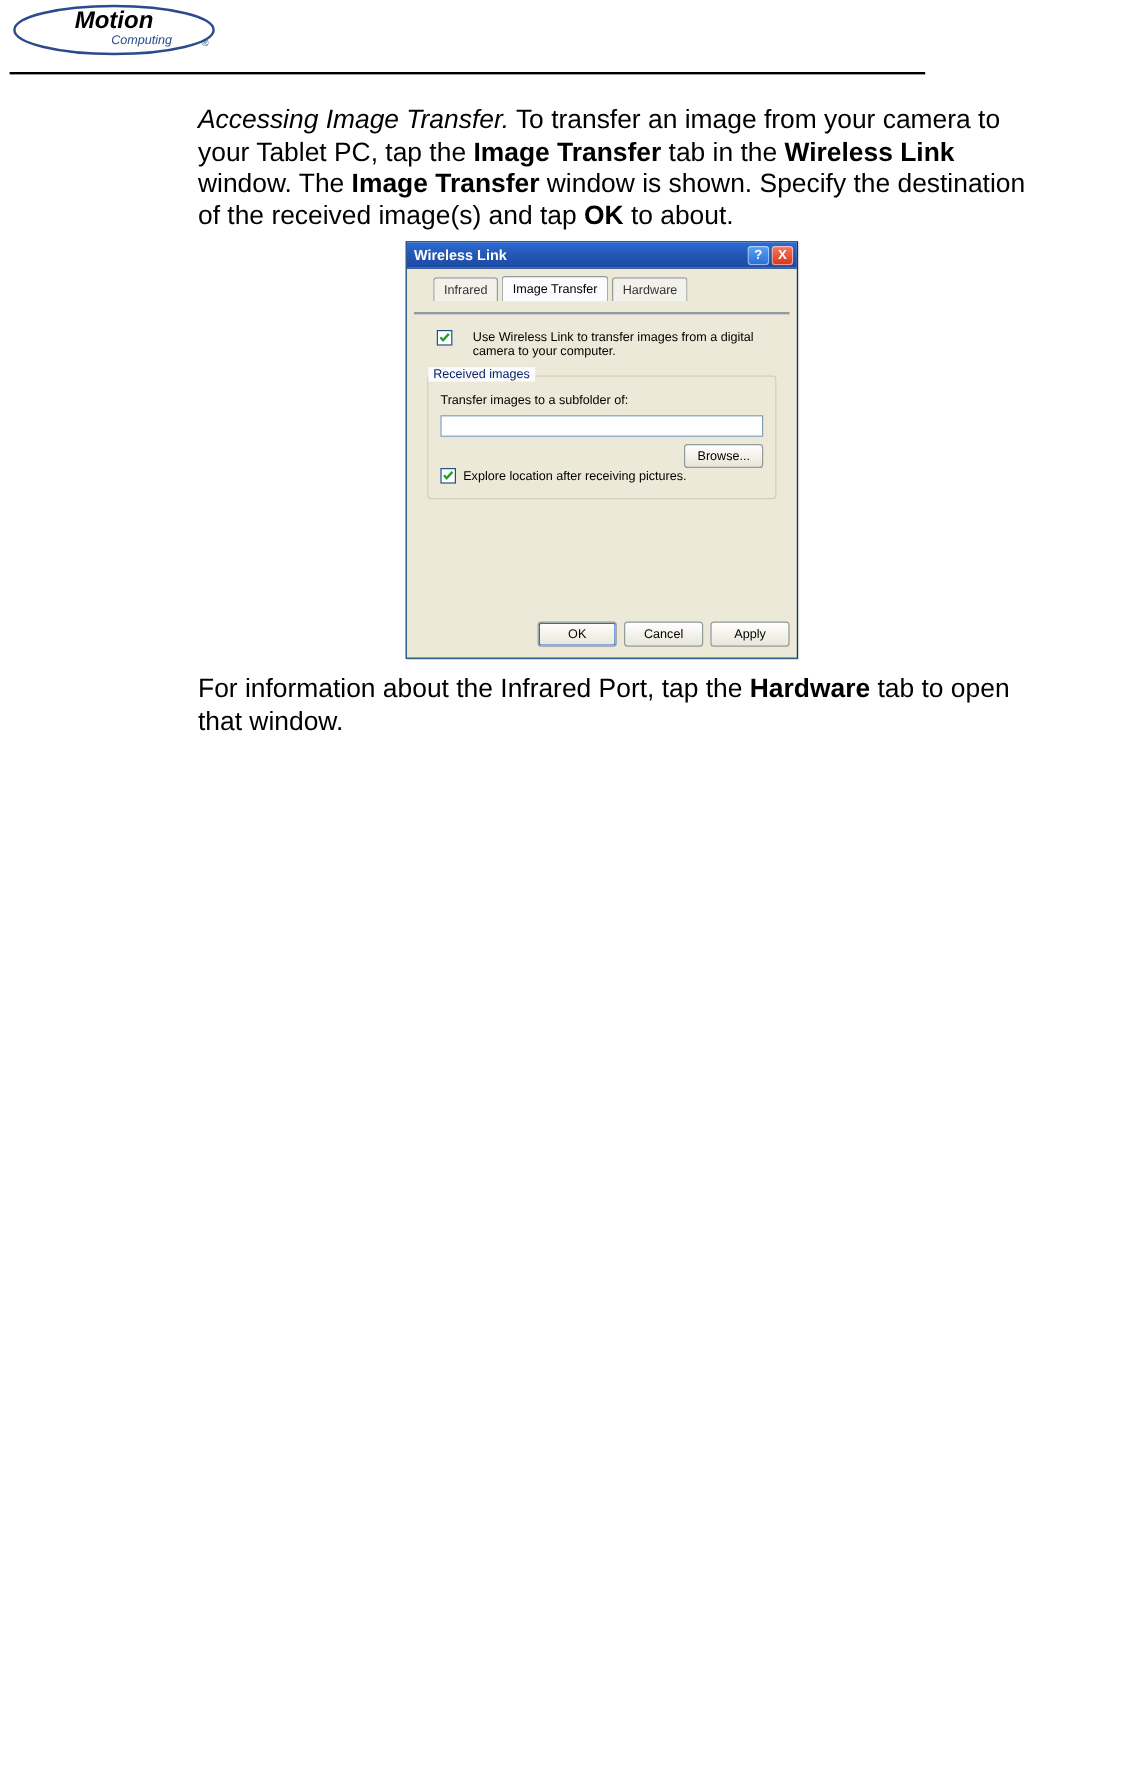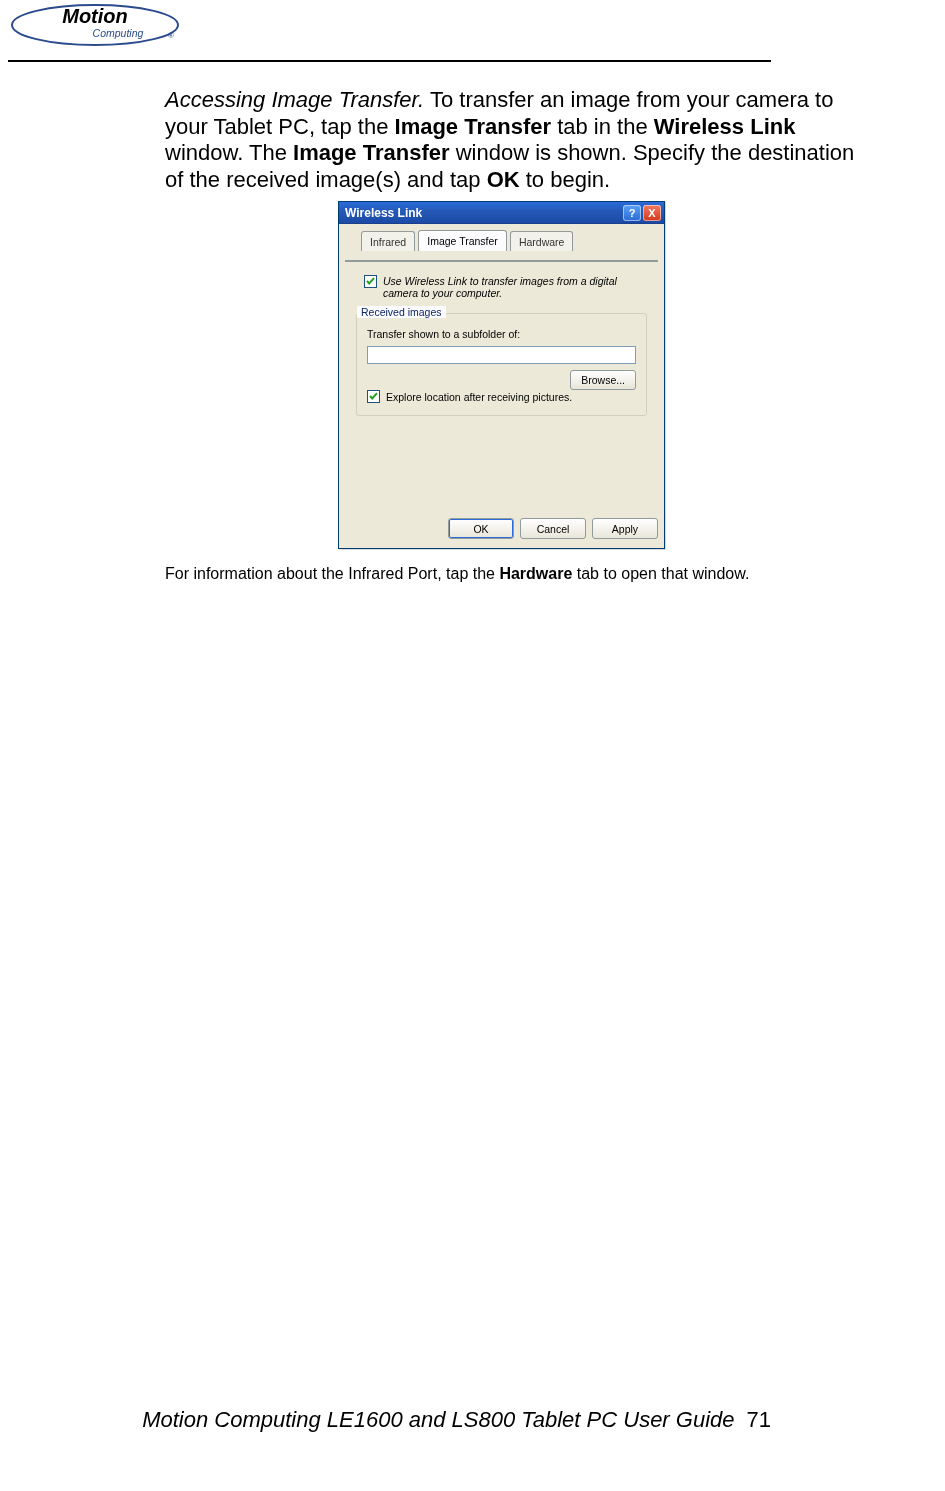--- a/index.html
+++ b/index.html
@@ -11,21 +11,21 @@
   .logo-wrap svg { width: 170px; height: 46px; }
 
   
   .hrule { position: absolute; left: 8px; right: 84px; top: 60px; border-top: 2px solid #000; }
 
   
   .para1 { position: absolute; left: 165px; top: 87px; width: 700px; font-size: 22px; line-height: 26.5px; }
   .para1 .lead { font-style: italic; font-weight: normal; }
   .para1 b { font-weight: bold; }
 
-  .para2 { position: absolute; left: 165px; top: 561px; width: 700px; font-size: 16px; line-height: 26.5px; }
+  .para2 { position: absolute; left: 165px; top: 561px; width: 700px; font-size: 22px; line-height: 26.5px; }
   .para2 b { font-weight: bold; }
 
   
   .footer { position: absolute; left: 0; right: 84px; bottom: 58px; text-align: right; font-style: italic; font-size: 22px; }
   .footer .pn { font-style: normal; margin-left: 12px; }
 
   
   .xp-dialog {
     position: absolute; left: 338px; top: 201px; width: 327px; height: 348px;
     background: #ece9d8; border: 1px solid #003c74; font-family: Tahoma, Arial, sans-serif; font-size: 11px;
@@ -40,21 +40,21 @@
   .xp-tbtn{width:18px;height:16px;margin-left:2px;border-radius:3px;display:flex;align-items:center;justify-content:center;font-weight:bold;font-size:11px;box-shadow:0 0 0 1px rgba(255,255,255,.5) inset;}
   .xp-help{background:linear-gradient(180deg,#5aa3f3,#2a6bd8);color:#fff;}
   .xp-close{background:linear-gradient(180deg,#f47a63,#d1371a);color:#fff;}
 
   .xp-tabstrip{position:relative;height:24px;margin-top:6px;padding-left:22px;}
   .xp-tab{display:inline-block;height:20px;line-height:20px;padding:0 8px;border:1px solid #919b9c;border-bottom:none;border-radius:3px 3px 0 0;background:#ece9d8;font-size:10.5px;position:relative;top:1px;}
   .xp-tab.active{background:#fcfcfe;z-index:3;height:21px;top:0;}
   .xp-tab.inactive{background:#f3f2ea;color:#333;}
   .xp-tabpanel{position:absolute;left:6px;right:6px;top:30px;bottom:34px;border:1px solid #919b9c;background:#fcfcfe;}
 
-  .xp-chk{display:flex;align-items:flex-start;gap:6px;margin:14px 10px 0 18px;font-size:10.5px;color:#000;font-style:italic;}
+  .xp-chk{display:flex;align-items:flex-start;gap:17px;margin:14px 10px 0 18px;font-size:10.5px;color:#000;}
   .xp-chkbox{width:13px;height:13px;border:1px solid #1c5180;background:#fff;display:flex;align-items:center;justify-content:center;flex:none;}
   .xp-chkbox svg{width:11px;height:11px;}
 
   .xp-group{position:relative;margin:14px 10px 0 10px;border:1px solid #d0d0bf;border-radius:3px;padding:14px 10px 12px 10px;}
   .xp-group-legend{position:absolute;top:-8px;left:0;background:#fcfcfe;padding:0 4px;font-size:10.5px;color:#0a246a;}
   .xp-lbl{font-size:10.5px;margin-bottom:6px;}
   .xp-input{width:100%;height:18px;border:1px solid #7f9db9;background:#fff;}
   .xp-browse{float:right;margin-top:6px;height:20px;padding:0 10px;border:1px solid #919b9c;border-radius:3px;background:linear-gradient(180deg,#fff,#e8e5d8);font-size:10.5px;margin-left:16px;}
   .xp-chk2{clear:both;display:flex;align-items:center;gap:6px;margin-top:10px;font-size:10.5px;}
 
@@ -72,21 +72,21 @@
       <ellipse cx="85" cy="23" rx="83" ry="20" fill="none" stroke="#2a4b8d" stroke-width="2"></ellipse>
       <text x="85" y="21" text-anchor="middle" font-family="Arial" font-size="20" font-weight="bold" font-style="italic" fill="#000"><tspan>Motion</tspan></text>
       <text x="108" y="35" text-anchor="middle" font-family="Arial" font-size="10.5" font-style="italic" fill="#2a4b8d"><tspan>Computing</tspan></text>
       <text x="158" y="36" font-family="Arial" font-size="8" fill="#2a4b8d"><tspan>®</tspan></text>
     </svg>
   </div>
 
   <div class="hrule"></div>
 
   <p class="para1">
-    <span class="lead">Accessing Image Transfer.</span><span>  To transfer an image from your camera to your Tablet PC, tap the </span><b>Image Transfer</b><span> tab in the </span><b>Wireless Link</b><span> window. The </span><b>Image Transfer</b><span> window is shown. Specify the destination of the received image(s) and tap </span><b>OK</b><span> to begin.</span>
+    <span class="lead">Accessing Image Transfer.</span><span>  To transfer an image from your camera to your Tablet PC, tap the </span><b>Image Transfer</b><span> tab in the </span><b>Wireless Link</b><span> window. The </span><b>Image Transfer</b><span> window is shown. Specify the destination of the received image(s) and tap </span><b>OK</b><span> to about.</span>
   </p>
 
   <div class="xp-dialog">
     <div class="xp-titlebar">
       <span class="ttl">Wireless Link</span>
       <div class="xp-tbtn xp-help">
           <span>?</span>
         </div>
       <div class="xp-tbtn xp-close">
           <span>X</span>
@@ -103,21 +103,21 @@
           <span class="xp-chkbox">
             <svg viewBox="0 0 11 11">
                 <path d="M2 5 L4.2 7.5 L9 2.2" fill="none" stroke="#21a121" stroke-width="2"></path>
               </svg>
           </span>
           <span>Use Wireless Link to transfer images from a digital camera to your computer.</span>
         </label>
 
         <fieldset class="xp-group">
           <span class="xp-group-legend">Received images</span>
-          <div class="xp-lbl">Transfer shown to a subfolder of:</div>
+          <div class="xp-lbl">Transfer images to a subfolder of:</div>
           <input class="xp-input" type="text" value="" style="">
           <button class="xp-browse">Browse...</button>
           <label class="xp-chk2">
             <span class="xp-chkbox">
               <svg viewBox="0 0 11 11">
                   <path d="M2 5 L4.2 7.5 L9 2.2" fill="none" stroke="#21a121" stroke-width="2"></path>
                 </svg>
             </span>
             <span>Explore location after receiving pictures.</span>
           </label>
@@ -129,17 +129,14 @@
       <button class="xp-btn default">OK</button>
       <button class="xp-btn">Cancel</button>
       <button class="xp-btn">Apply</button>
     </div>
   </div>
 
   <p class="para2">
     <span>For information about the Infrared Port, tap the </span><b>Hardware</b><span> tab to open that window.</span>
   </p>
 
-  <div class="footer">
-    <span>Motion Computing LE1600 and LS800 Tablet PC User Guide</span><span class="pn">71</span>
-  </div>
 
 </div>
 
 </body></html>

